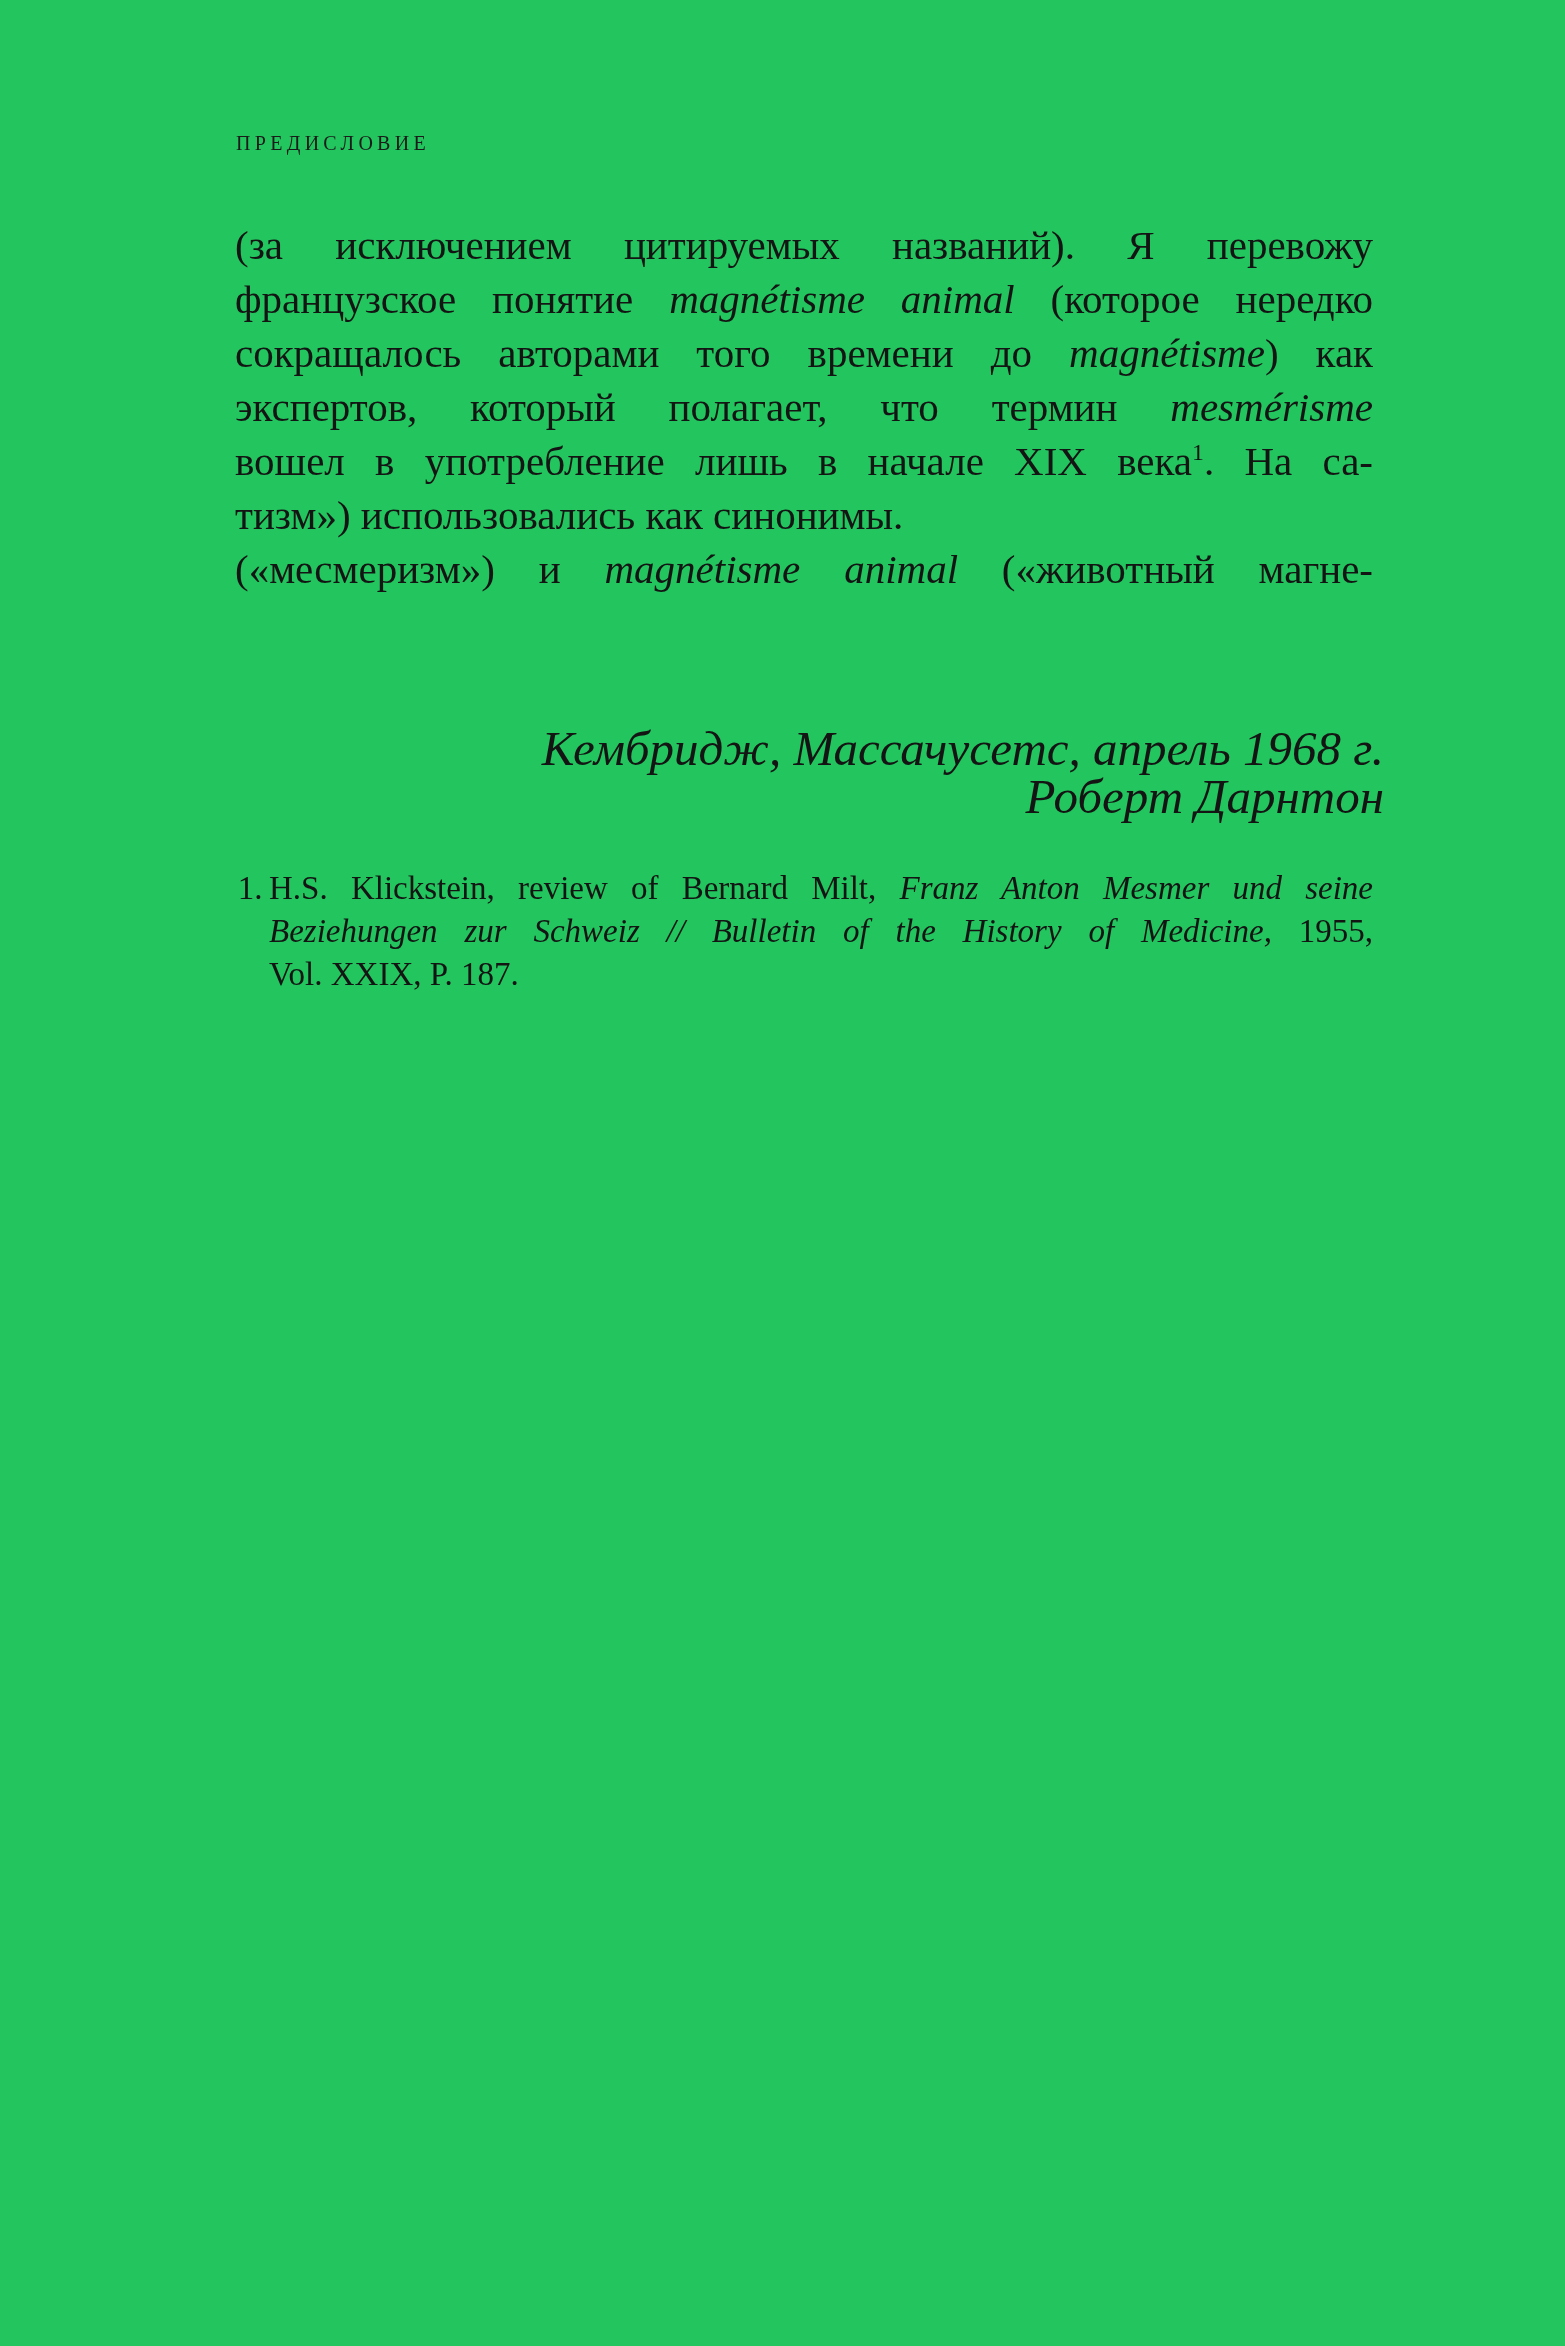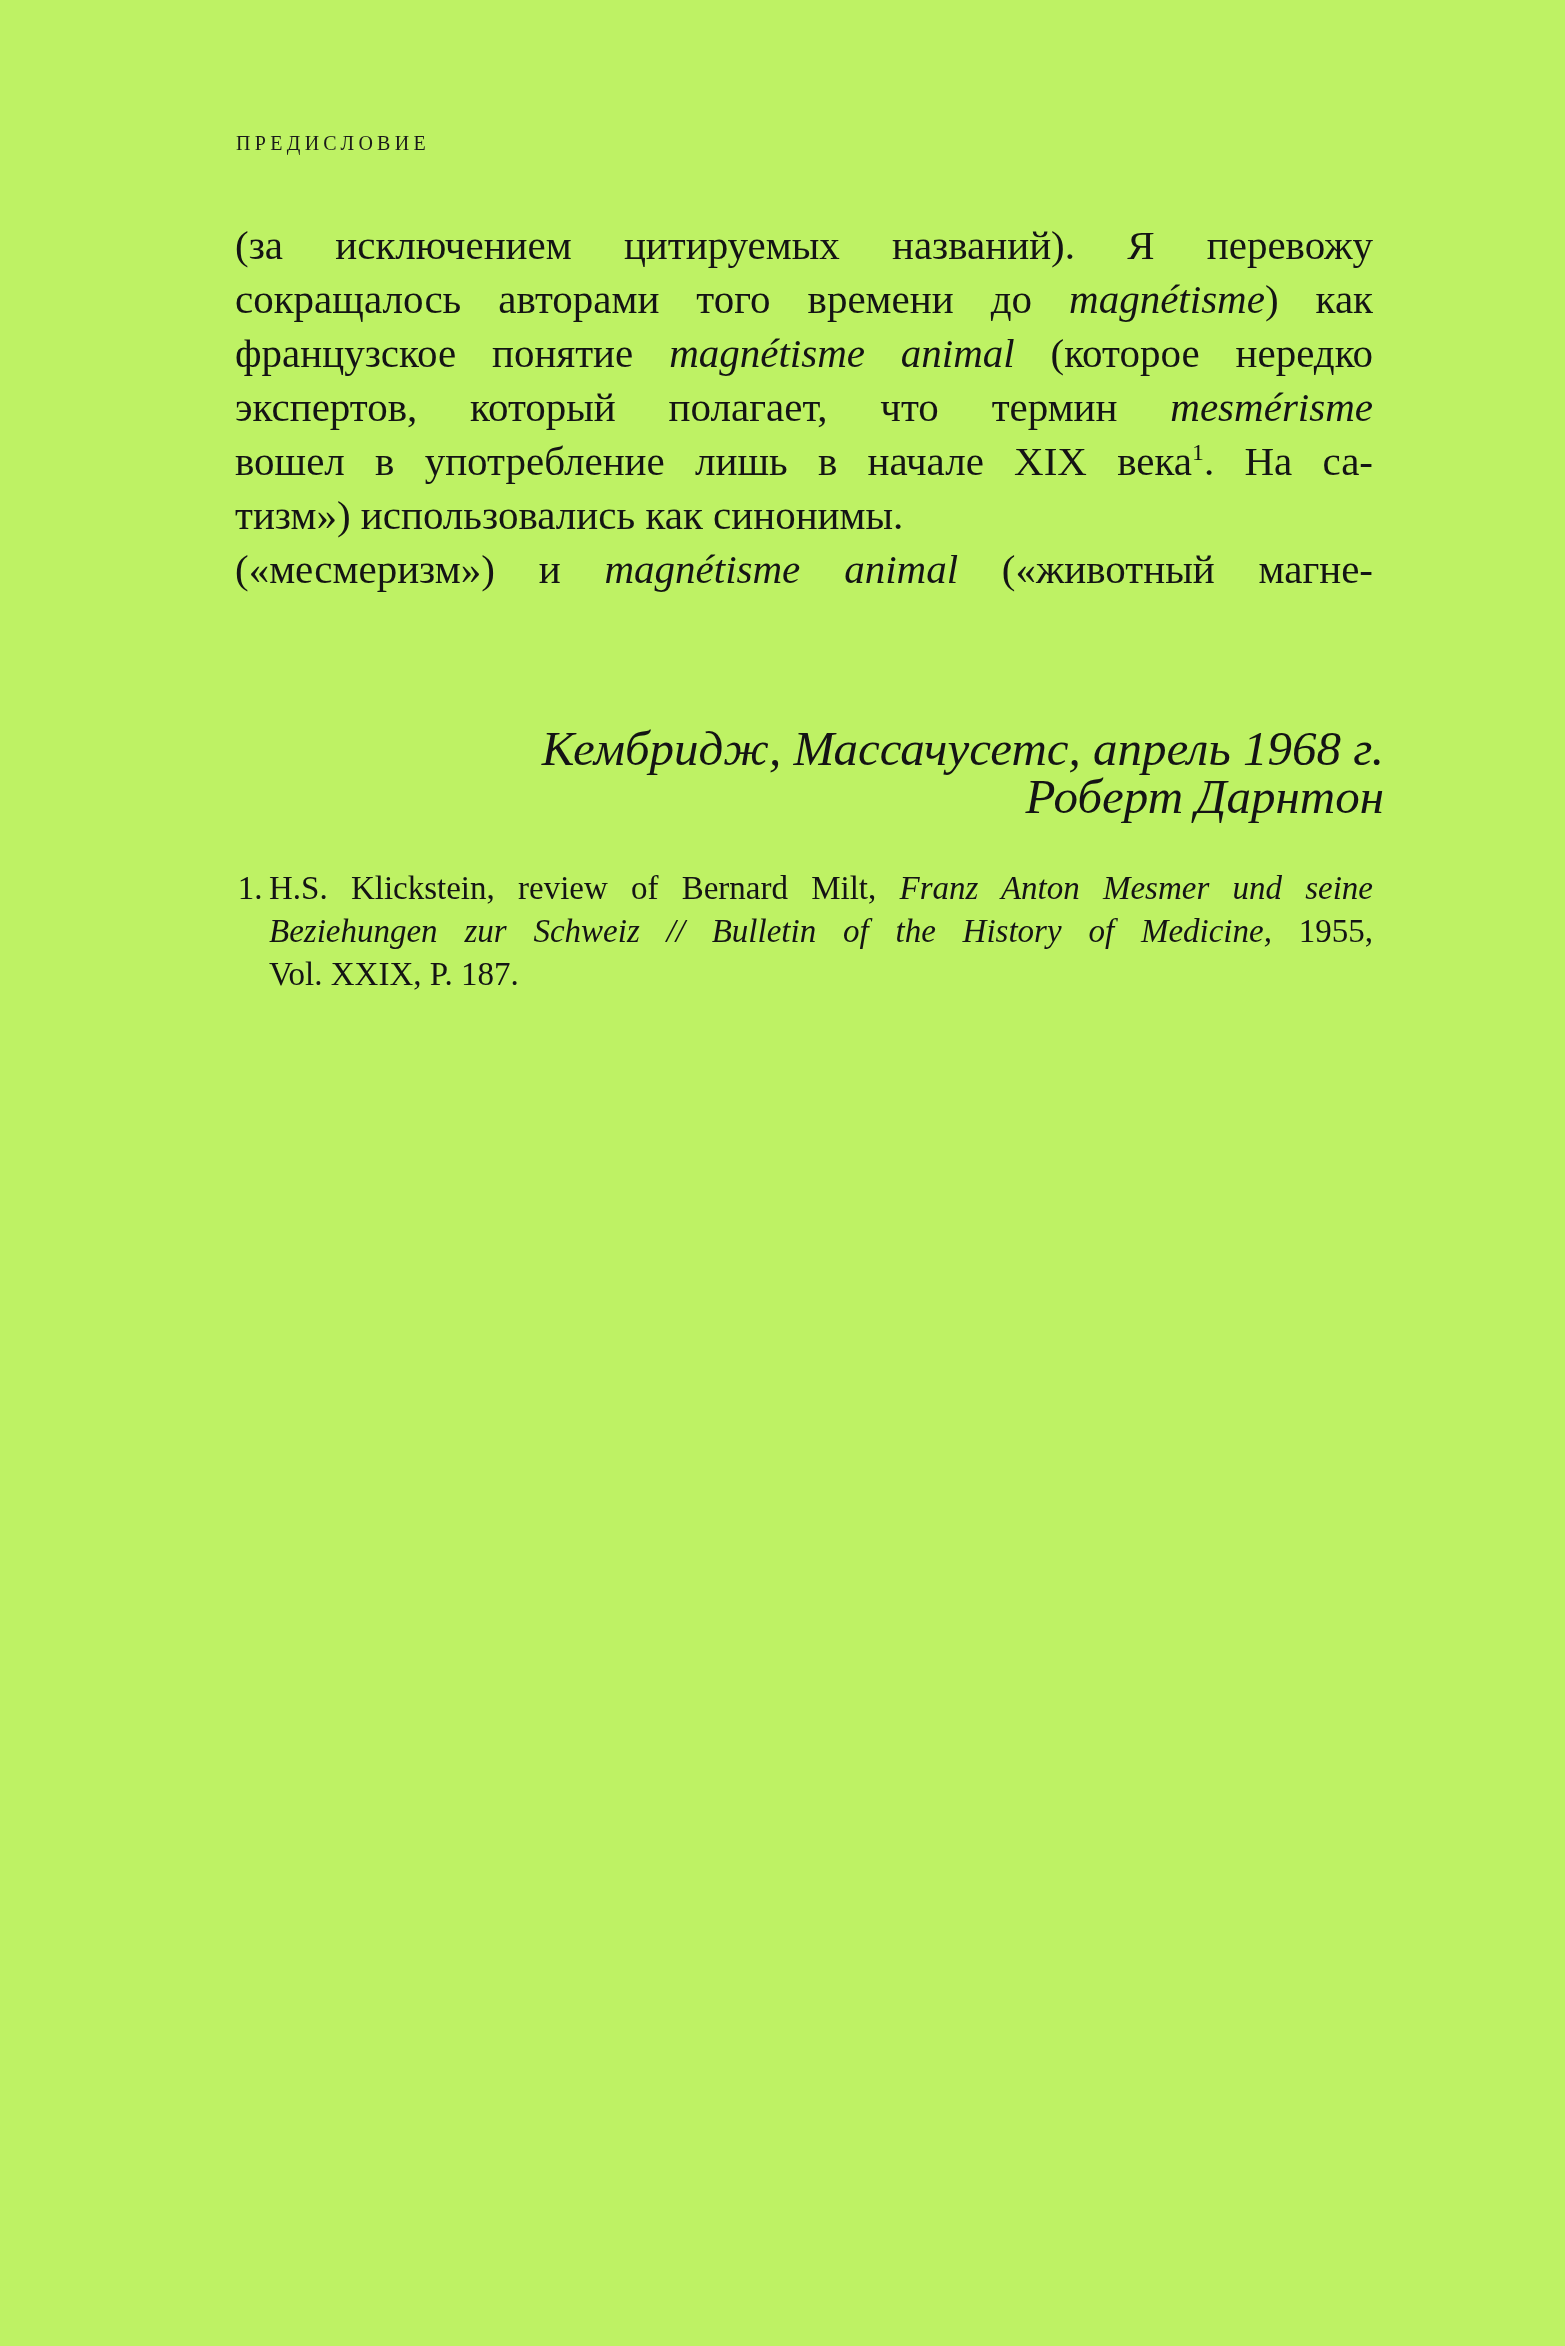--- a/index.html
+++ b/index.html
@@ -4,21 +4,21 @@
 <style>
   html, body {
     margin: 0;
     padding: 0;
     background: #e8e8e8;
   }
   .page {
     position: relative;
     width: 1565px;
     height: 2347px;
-    background: #bef264;
+    background: #22c55e;
     font-family: "Liberation Serif", "DejaVu Serif", serif;
     color: #141414;
     overflow: hidden;
     text-decoration: underline;
   }
   .runhead {
     position: absolute;
     left: 236px;
     top: 132px;
     font-size: 20px;
@@ -73,22 +73,22 @@
 </style>
 </head>
 <body>
 
 <div class="page">
 
   <div class="runhead">ПРЕДИСЛОВИЕ</div>
 
   <div class="bodytext">
       <div class="tline just"><span>(за исключением цитируемых названий). Я перевожу</span></div>
+      <div class="tline just"><span>французское понятие </span><span class="it">magnétisme animal</span><span> (которое нередко</span></div>
       <div class="tline just"><span>сокращалось авторами того времени до </span><span class="it">magnétisme</span><span>) как</span></div>
-      <div class="tline just"><span>французское понятие </span><span class="it">magnétisme animal</span><span> (которое нередко</span></div>
       <div class="tline just"><span>экспертов, который полагает, что термин </span><span class="it">mesmérisme</span></div>
       <div class="tline just"><span>вошел в употребление лишь в начале XIX века</span><sup class="fnref">1</sup><span>. На са-</span></div>
       <div class="tline left"><span>тизм») использовались как синонимы.</span></div>
       <div class="tline just"><span>(«месмеризм») и </span><span class="it">magnétisme animal</span><span> («животный магне-</span></div>
     </div>
 
   <div class="signature">
     <div class="sigline">Кембридж, Массачусетс, апрель 1968 г.</div>
     <div class="sigline">Роберт Дарнтон</div>
   </div>

